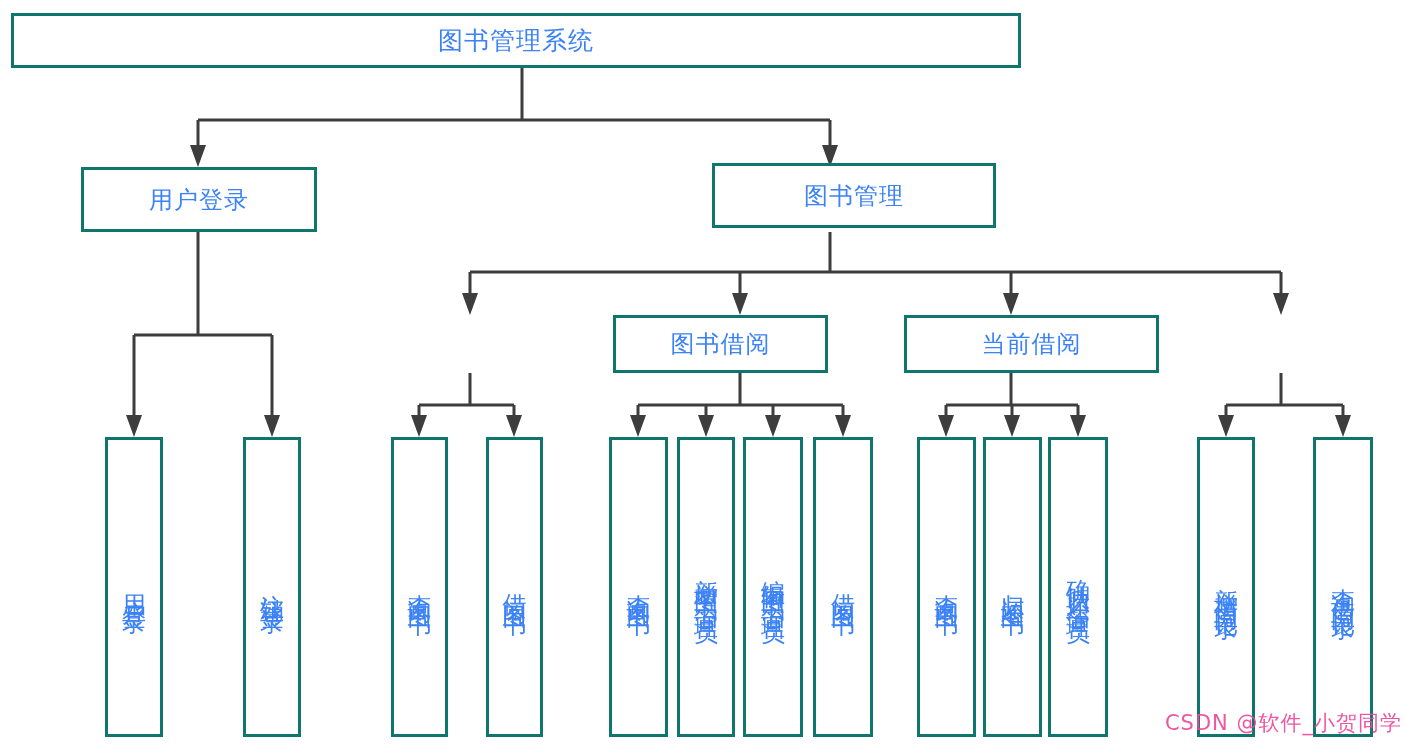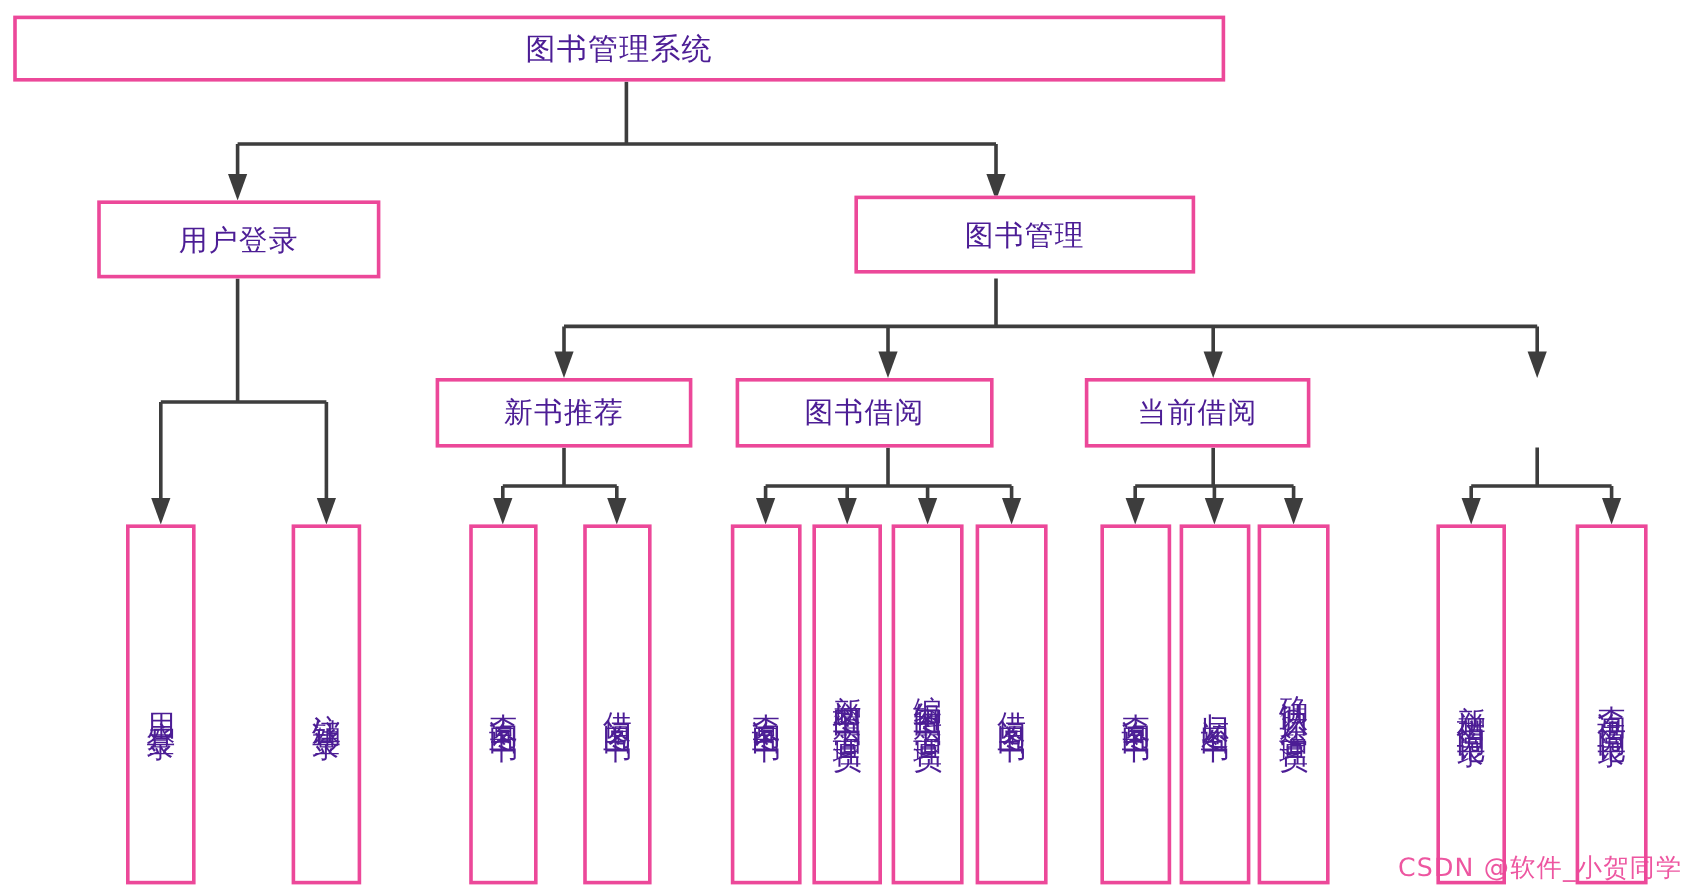--- a/index.html
+++ b/index.html
@@ -2,35 +2,35 @@
 <html><head>
 <meta charset="utf-8">
 <style>
   html,body{margin:0;padding:0;background:#fff;}
   .stage{
     position:relative;width:1405px;height:747px;background:#ffffff;overflow:hidden;
     font-family:"DejaVu Sans","Liberation Sans",sans-serif;
   }
   .box{
     position:absolute;box-sizing:border-box;
-    border:3px solid #ec4899;background:#ffffff;color:#4c1d95;
-    display:flex;align-items:center;justify-content:center;
+    border:3px solid #0f766e;background:#ffffff;color:#3b82f6;
+    display:flex;align-items:center;justify-content:center;font-family:Liberation Serif, serif;
   }
   .hbox{font-size:24px;letter-spacing:1px;}
   .vbox{top:437px;height:300px;width:58px;}
   .vbox .vlabel{
     writing-mode:vertical-rl;text-orientation:mixed;
     font-size:24px;line-height:1;letter-spacing:6px;
   }
   #b-root   {left:11px;  top:13px;  width:1010px;height:55px;font-size:25px;}
   #b-user   {left:81px;  top:167px; width:236px; height:65px;}
   #b-mgmt   {left:712px; top:163px; width:284px; height:65px;}
   #b-rec    {left:363px; top:315px; width:214px; height:58px;}
   #b-borrow {left:613px; top:315px; width:215px; height:58px;}
-  #b-current{left:904px; top:315px; width:188px; height:58px;}
+  #b-current{left:904px; top:315px; width:255px; height:58px;}
   #b-records{left:1174px;top:315px; width:214px; height:58px;}
   #v1{left:105px;} #v2{left:243px;}
   #v3{left:391px;width:57px;} #v4{left:486px;width:57px;}
   #v5{left:609px;width:59px;} #v6{left:677px;} #v7{left:743px;width:60px;} #v8{left:813px;width:60px;}
   #v9{left:917px;width:59px;} #v10{left:983px;width:59px;} #v11{left:1048px;width:60px;}
   #v12{left:1197px;} #v13{left:1313px;width:60px;}
   .wires{position:absolute;left:0;top:0;}
   .watermark{
     position:absolute;right:3px;top:709px;font-size:21px;letter-spacing:1px;
     color:#ec4899;opacity:.92;z-index:5;white-space:nowrap;
@@ -77,23 +77,20 @@
     <span>图书管理系统</span>
   </div>
 
   <div class="box hbox" id="b-user">
     <span>用户登录</span>
   </div>
   <div class="box hbox" id="b-mgmt">
     <span>图书管理</span>
   </div>
 
-  <div class="box hbox" id="b-rec">
-    <span>新书推荐</span>
-  </div>
   <div class="box hbox" id="b-borrow">
     <span>图书借阅</span>
   </div>
   <div class="box hbox" id="b-current">
     <span>当前借阅</span>
   </div>
 
   <div class="box vbox" id="v1">
     <span class="vlabel">用户登录</span>
   </div>

